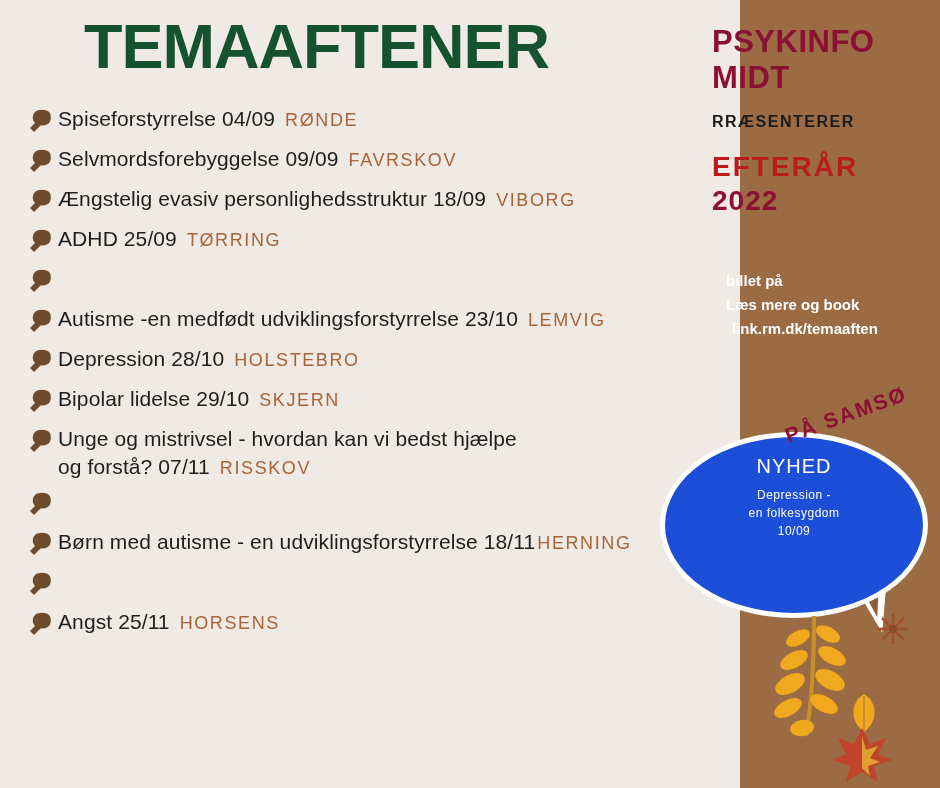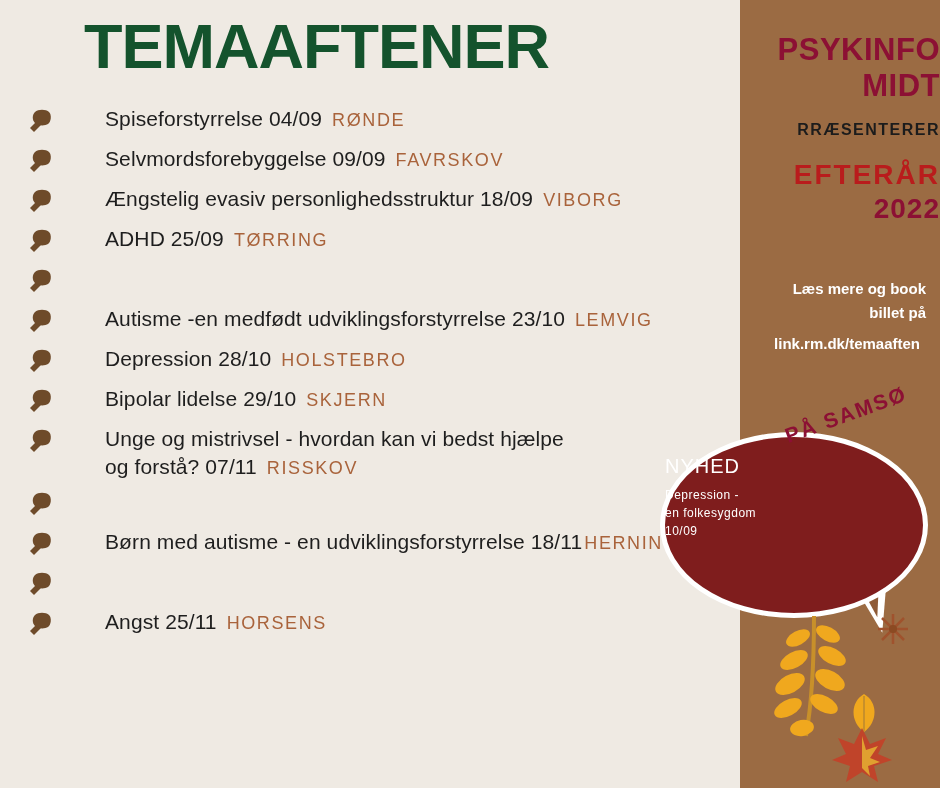--- a/index.html
+++ b/index.html
@@ -24,24 +24,24 @@
   .right-col {
     position: absolute;
     top: 0;
     right: 0;
     width: 200px;
     height: 788px;
     background: #9B6B43;
   }
   .right-inner {
     position: absolute;
-    top: 8px;
+    top: 0;
     right: 0;
     width: 228px;
-    text-align: right;
+    text-align: left;
     color: #FFFFFF;
   }
   .brand-line1, .brand-line2 {
     font-family: "Liberation Sans", sans-serif;
     font-weight: bold;
     font-size: 31px;
     letter-spacing: 0.5px;
     color: #8C1034;
     line-height: 1.15;
   }
@@ -69,21 +69,21 @@
   }
   .book-text {
     margin-top: 52px;
     font-size: 15px;
     font-weight: bold;
     line-height: 1.55;
     color: #FFFFFF;
     padding: 0 14px;
   }
   .book-link {
-    margin-top: 11px;
+    margin-top: 4px;
     font-size: 15px;
     font-weight: bold;
     color: #FFFFFF;
     padding: 0 20px;
   }
   
   .title {
     position: absolute;
     left: 84px;
     top: 10px;
@@ -99,21 +99,20 @@
     position: absolute;
     left: 24px;
     top: 103px;
     width: 720px;
   }
   .item {
     display: flex;
     align-items: flex-start;
     margin-bottom: 6px;
     min-height: 34px;
-    gap: 47px;
   }
   .pin {
     flex: 0 0 auto;
     width: 34px;
     height: 30px;
     position: relative;
     margin-top: 3px;
   }
   .pin svg { display: block; }
   .item-text {
@@ -132,25 +131,26 @@
     white-space: nowrap;
   }
   .item-text .line2 { display: block; }
   
   .bubble {
     position: absolute;
     left: 660px;
     top: 432px;
     width: 268px;
     height: 186px;
-    background: #7f1d1d;
+    background: #1d4ed8;
     border: 5px solid #FFFFFF;
     border-radius: 50% / 50%;
     box-sizing: border-box;
     color: #FFFFFF;
+    text-align: center;
   }
   .bubble-nyhed {
     margin-top: 18px;
     font-size: 20px;
     letter-spacing: 1px;
   }
   .bubble-l1, .bubble-l2, .bubble-l3 {
     font-size: 12px;
     line-height: 1.5;
     letter-spacing: 0.5px;
@@ -203,22 +203,22 @@
 <div class="poster">
 
   <div class="right-col"></div>
   <div class="right-inner">
     <div class="brand-line1">PSYKINFO</div>
     <div class="brand-line2">MIDT</div>
     <div class="presents">RRÆSENTERER</div>
     <div class="season1">EFTERÅR</div>
     <div class="season2">2022</div>
     <div class="book-text">
+      <div>billet på</div>
       <div>Læs mere og book</div>
-      <div>billet på</div>
     </div>
     <div class="book-link">link.rm.dk/temaaften</div>
   </div>
 
   <h1 class="title">TEMAAFTENER</h1>
 
   <div class="list">
 
     <div class="item">
       <span class="pin">

